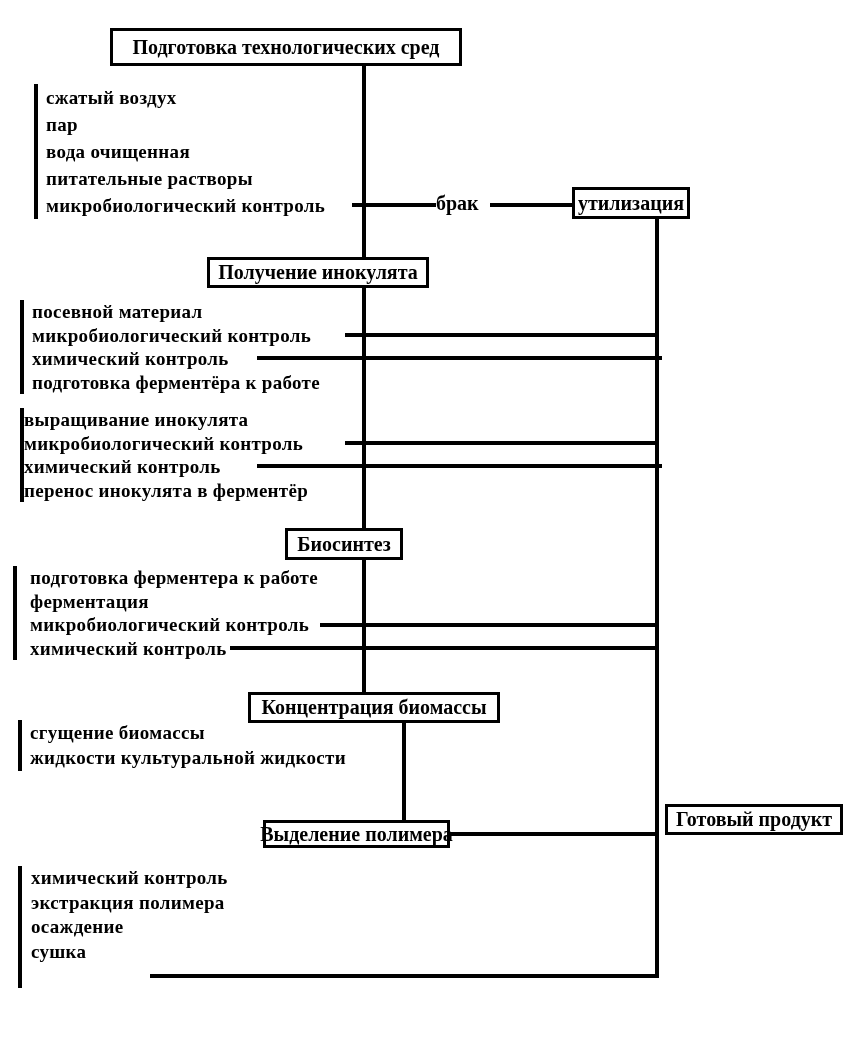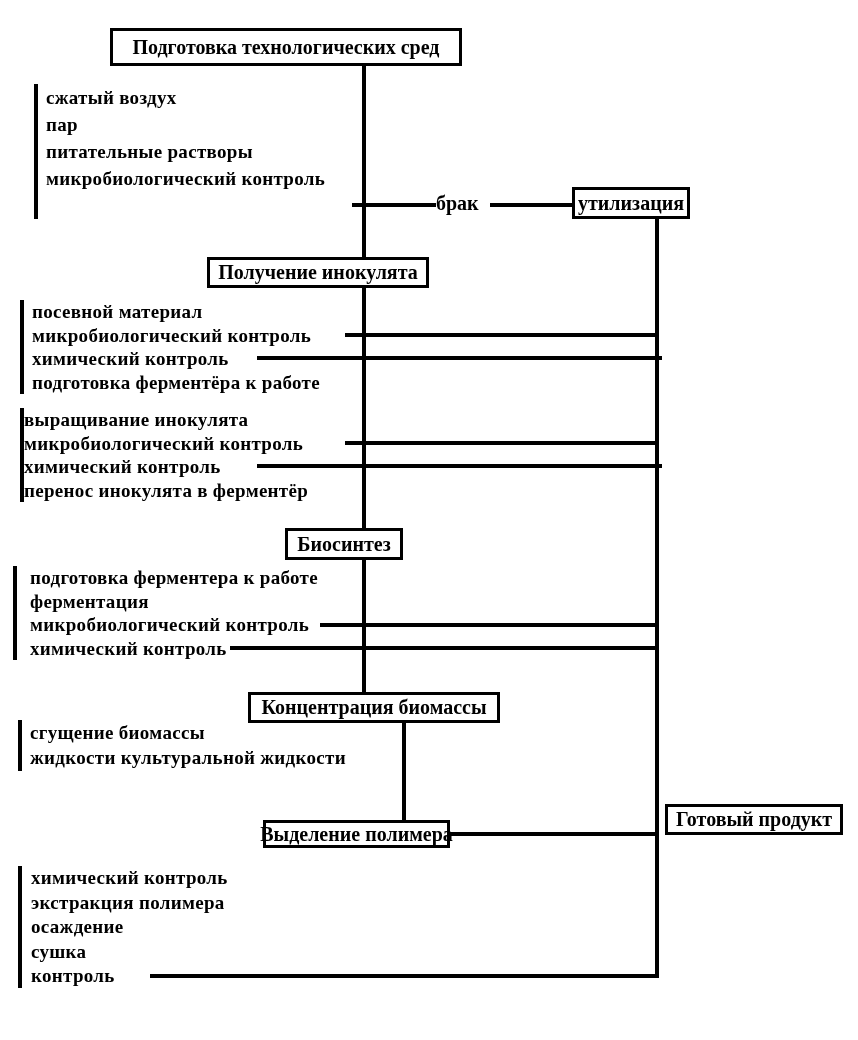--- a/index.html
+++ b/index.html
@@ -48,20 +48,21 @@
 
   <div class="box" style="left:263px; top:820px; width:187px; height:28px;">Выделение полимера</div>
 
   <div class="box" style="left:665px; top:804px; width:178px; height:31px;">Готовый продукт</div>
 
   <div class="label" style="left:436px; top:190px; line-height:27px;">брак</div>
 
   <div class="list" style="left:20px; top:84px; height:135px; padding-left:8px; line-height:27px;margin-left:14px;">
     <div class="item">сжатый воздух</div>
     <div class="item">пар</div>
+    <div class="item">вода очищенная</div>
     <div class="item">питательные растворы</div>
     <div class="item">микробиологический контроль</div>
   </div>
 
   <div class="list" style="left:20px; top:300px; height:94px; padding-left:8px; line-height:23.5px;">
     <div class="item">посевной материал</div>
     <div class="item">микробиологический контроль</div>
     <div class="item">химический контроль</div>
     <div class="item">подготовка ферментёра к работе</div>
   </div>
@@ -83,21 +84,20 @@
   <div class="list" style="left:18px; top:720px; height:51px; padding-left:8px; line-height:25px;">
     <div class="item">сгущение биомассы</div>
     <div class="item">жидкости культуральной жидкости</div>
   </div>
 
   <div class="list" style="left:18px; top:866px; height:122px; padding-left:9px; line-height:24.5px;">
     <div class="item">химический контроль</div>
     <div class="item">экстракция полимера</div>
     <div class="item">осаждение</div>
     <div class="item">сушка</div>
-    <div class="item">контроль</div>
   </div>
 
   <div class="vline" style="left:362px; top:66px;  height:191px;"></div>
   <div class="vline" style="left:362px; top:288px; height:240px;"></div>
   <div class="vline" style="left:362px; top:559px; height:133px;"></div>
   <div class="vline" style="left:402px; top:723px; height:97px;"></div>
   <div class="vline" style="left:655px; top:219px; height:759px;"></div>
 
   <div class="hline" style="left:352px; top:203px; width:84px;"></div>
   <div class="hline" style="left:490px; top:203px; width:82px;"></div>

